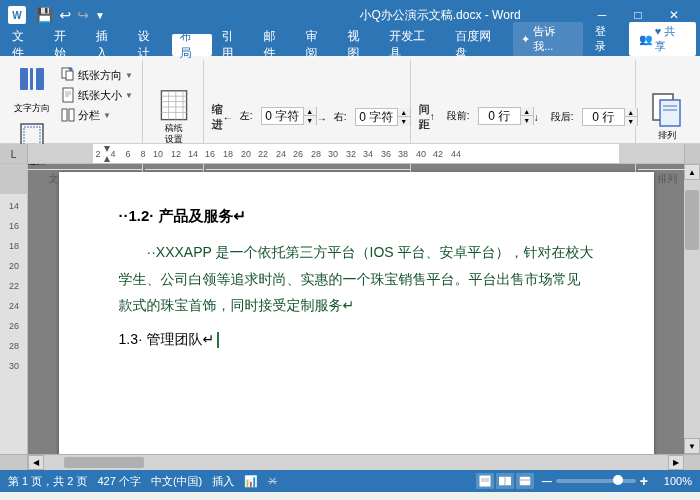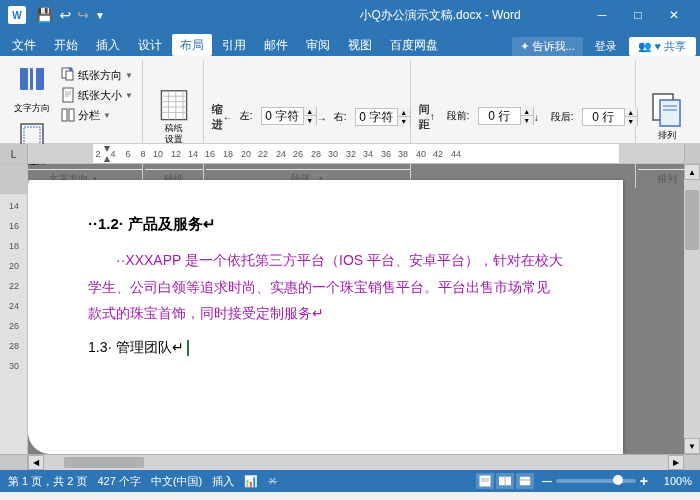--- a/index.html
+++ b/index.html
@@ -258,21 +258,21 @@
     .doc-heading {
       font-size: 15px;
       font-weight: bold;
       margin-bottom: 10px;
       color: #000;
     }
     .doc-para {
       margin-bottom: 8px;
       text-indent: 2em;
       line-height: 1.9;
-      color: #a21caf;
+      color: #14532d;
     }
     .doc-subheading {
       font-size: 14px;
       margin-bottom: 8px;
       color: #000;
     }
     .cursor-blink {
       display: inline-block;
       width: 2px;
       height: 16px;
@@ -420,20 +420,21 @@
 <div class="menu-bar">
   <div class="menu-item">文件</div>
   <div class="menu-item">开始</div>
   <div class="menu-item">插入</div>
   <div class="menu-item">设计</div>
   <div class="menu-item active">布局</div>
   <div class="menu-item">引用</div>
   <div class="menu-item">邮件</div>
   <div class="menu-item">审阅</div>
   <div class="menu-item">视图</div>
+  <div class="menu-item">开发工具</div>
   <div class="menu-item">百度网盘</div>
   <div class="menu-bar-right">
     <div class="tell-me">
       <span>✦</span>
       <span>告诉我...</span>
     </div>
     <div class="login-btn">登录</div>
     <div class="share-btn">
       <span>👥</span>
       <span>♥ 共享</span>
@@ -646,21 +647,21 @@
       <text x="14" y="55" font-size="9" fill="#555" text-anchor="middle">18</text>
       <text x="14" y="75" font-size="9" fill="#555" text-anchor="middle">20</text>
       <text x="14" y="95" font-size="9" fill="#555" text-anchor="middle">22</text>
       <text x="14" y="115" font-size="9" fill="#555" text-anchor="middle">24</text>
       <text x="14" y="135" font-size="9" fill="#555" text-anchor="middle">26</text>
       <text x="14" y="155" font-size="9" fill="#555" text-anchor="middle">28</text>
       <text x="14" y="175" font-size="9" fill="#555" text-anchor="middle">30</text>
     </svg>
   </div>
 
-  <div style="flex:1; overflow:hidden; display:flex; align-items:flex-start; padding:16px 0;border-radius:22px;">
+  <div style="flex:1; overflow:hidden; display:flex; align-items:flex-start; justify-content:center; padding:8px 0;">
     <div class="doc-page">
 
       <div class="doc-heading">
         <span>·</span><span>·1.2· 产品及服务↵</span>
       </div>
 
       <div class="doc-para">
         <span>··XXXAPP 是一个依托第三方平台（IOS 平台、安卓平台），针对在校大学生、公司白领等追求时尚、实惠的一个珠宝销售平台。平台出售市场常见款式的珠宝首饰，同时接受定制服务↵</span>
       </div>
 

